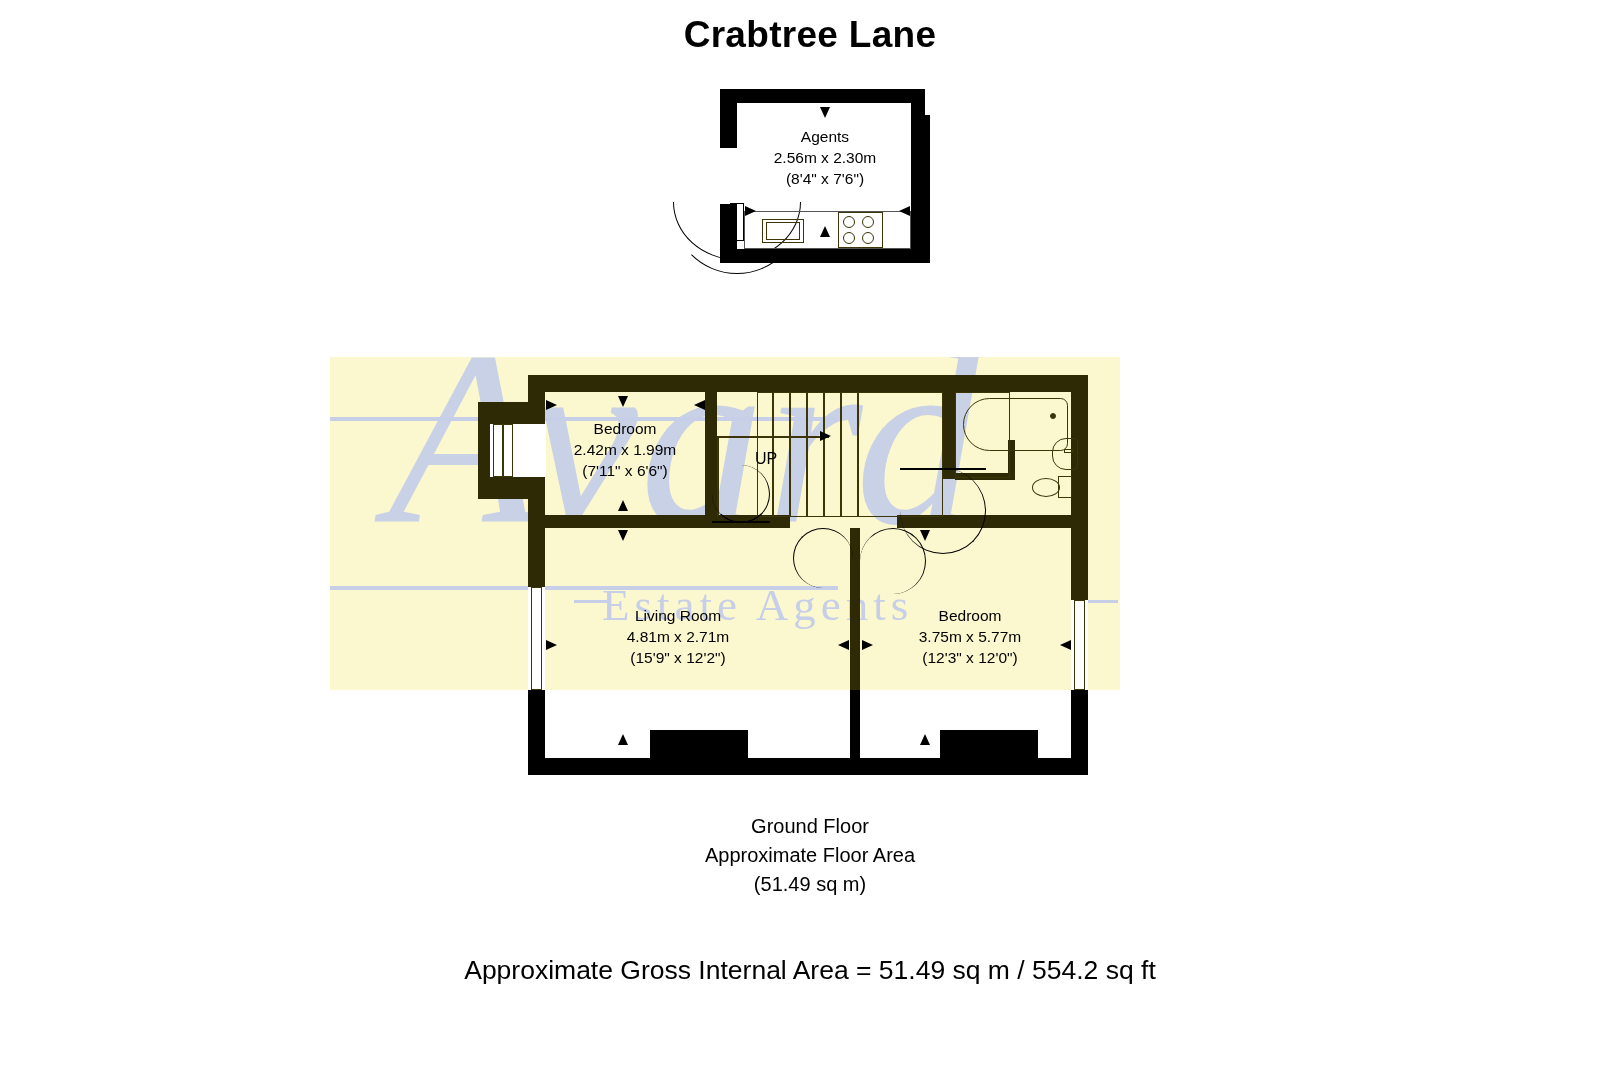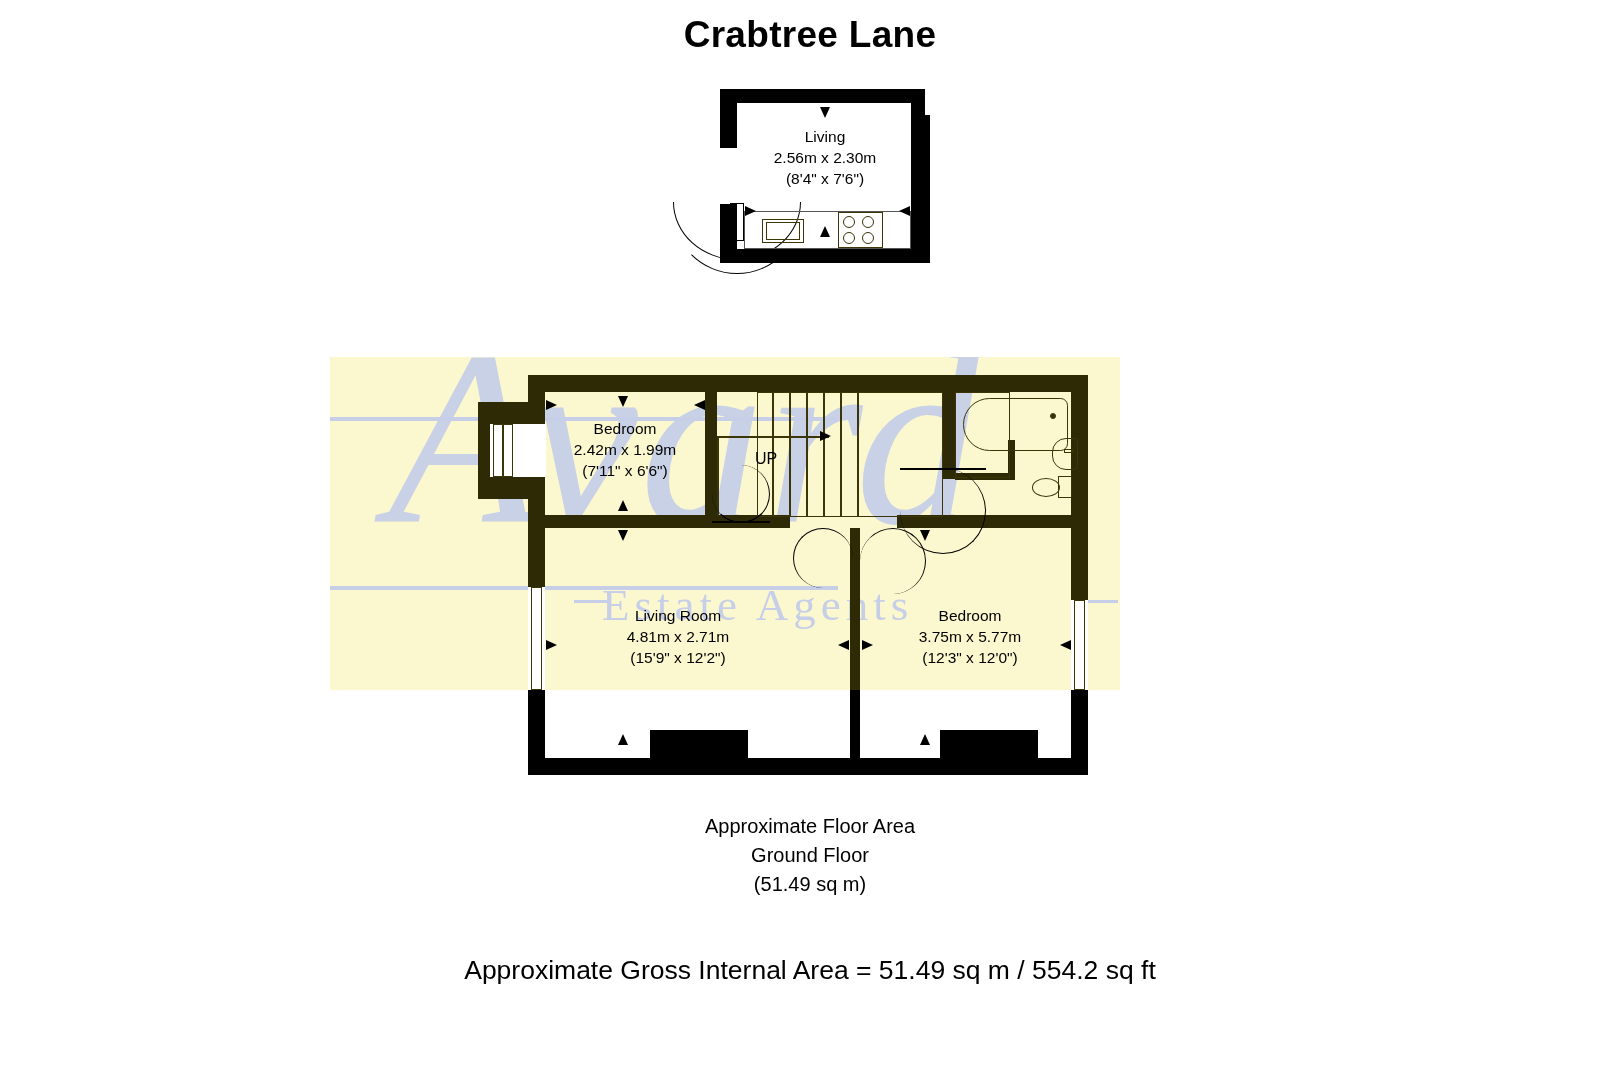--- a/index.html
+++ b/index.html
@@ -105,21 +105,21 @@
     <div class="fx circle" style="left:862px;top:216px;width:12px;height:12px;"></div>
     <div class="fx circle" style="left:843px;top:232px;width:12px;height:12px;"></div>
     <div class="fx circle" style="left:862px;top:232px;width:12px;height:12px;"></div>
 
     <div class="arrow ar-d" style="left:820px;top:107px;"></div>
     <div class="arrow ar-u" style="left:820px;top:226px;"></div>
     <div class="arrow ar-r" style="left:745px;top:206px;"></div>
     <div class="arrow ar-l" style="left:899px;top:206px;"></div>
 
     <div class="label" style="left:700px;top:126px;width:250px;">
-      <div>Living</div>
+      <div>Agents</div>
       <div>2.56m x 2.30m</div>
       <div>(8'4" x 7'6")</div>
     </div>
   </div>
 
   <div>
 
     <div class="tint" style="left:330px;top:357px;width:790px;height:333px;"></div>
 
     <div id="watermark">
@@ -244,22 +244,22 @@
     </div>
 
     <div class="label" style="left:845px;top:605px;width:250px;">
       <div>Bedroom</div>
       <div>3.75m x 5.77m</div>
       <div>(12'3" x 12'0")</div>
     </div>
   </div>
 
   <div class="foot" id="floor-summary">
+    <div>Ground Floor</div>
     <div>Approximate Floor Area</div>
-    <div>Ground Floor</div>
     <div>(51.49 sq m)</div>
   </div>
 
   <div class="foot" id="disclaimer">
     <div>Approximate Gross Internal Area = 51.49 sq m / 554.2 sq ft</div>
   </div>
 
 </div>
 
 </body></html>

